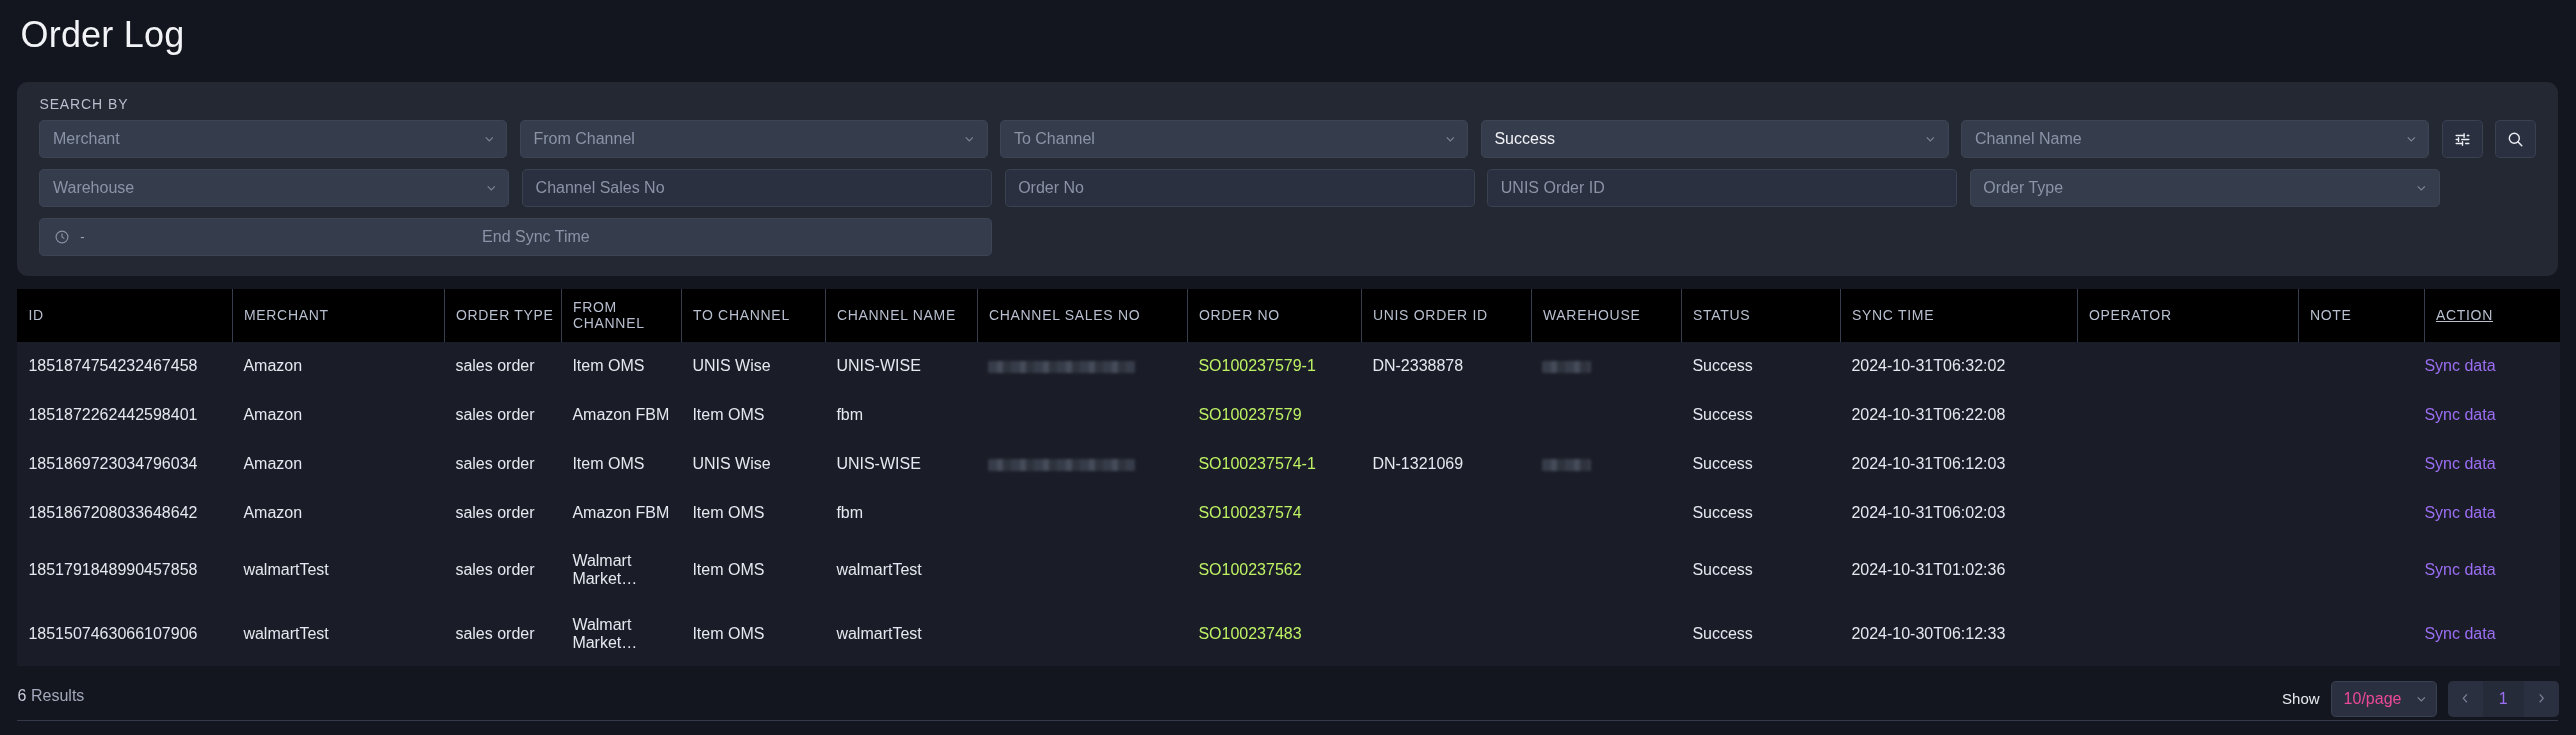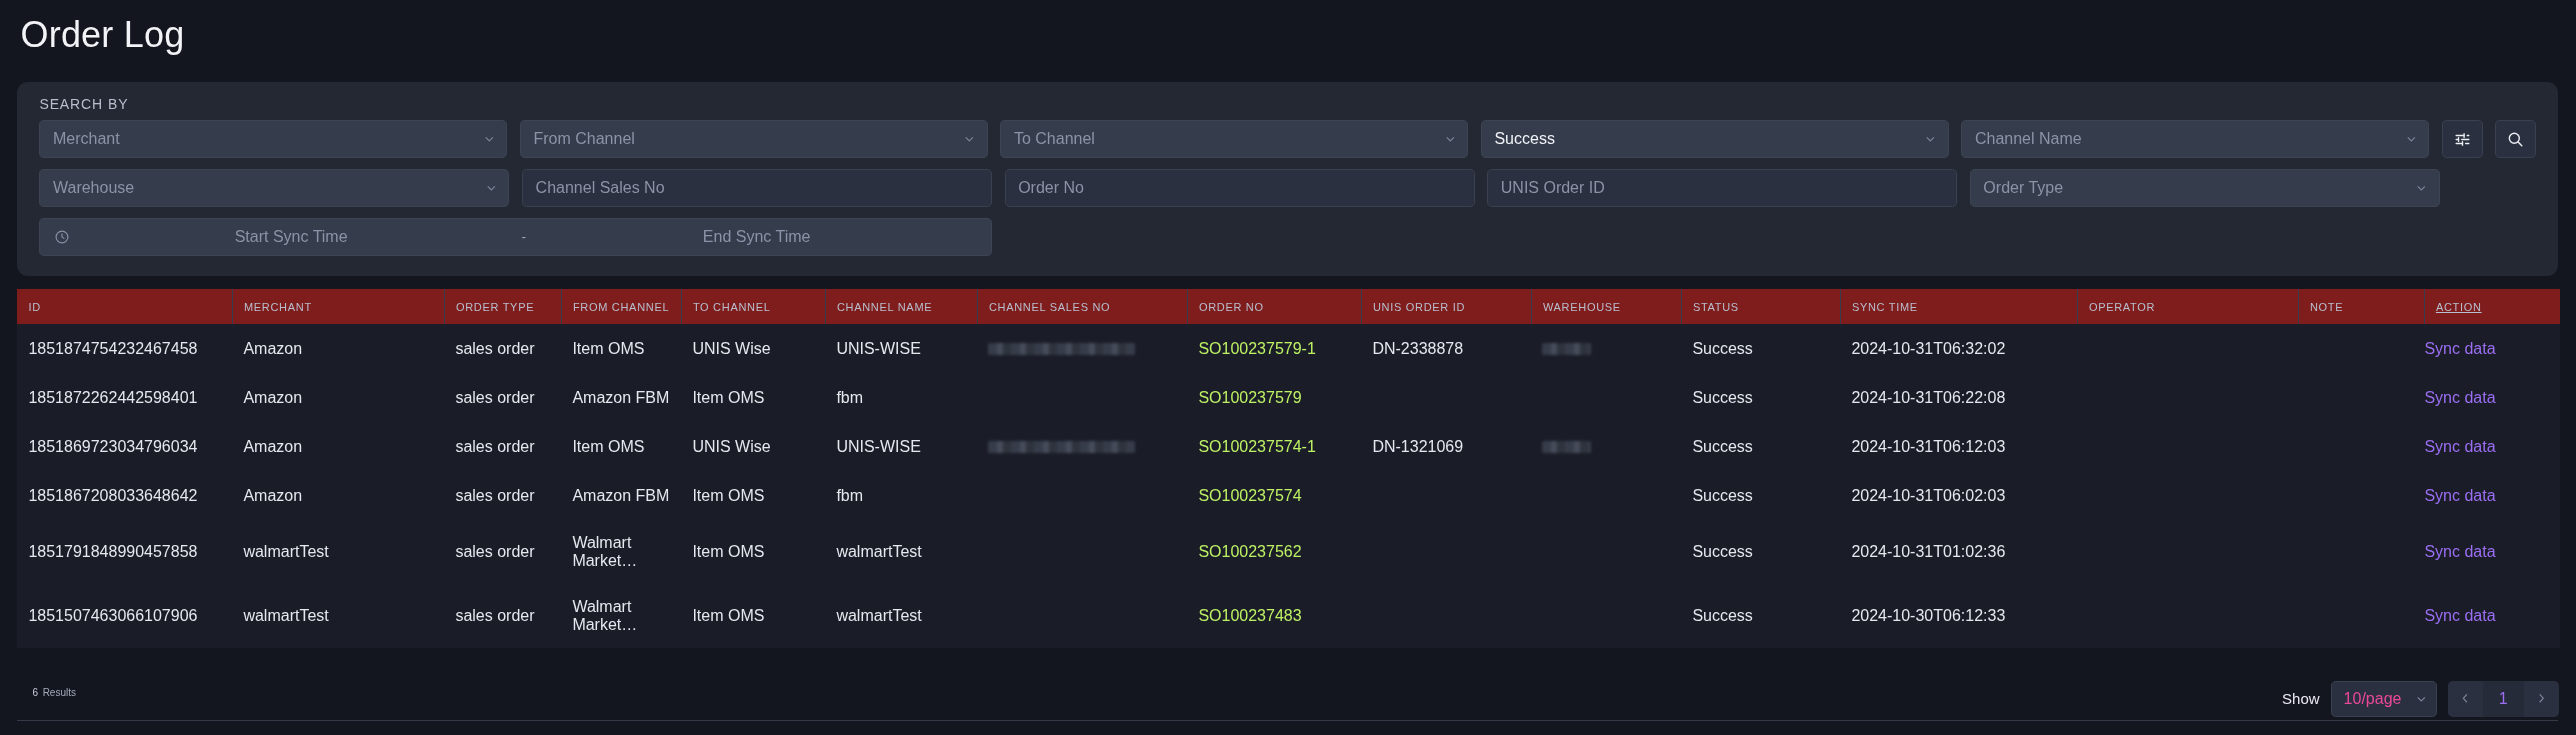--- a/index.html
+++ b/index.html
@@ -63,22 +63,22 @@
   }
   .daterange .clock { color: #8b93a7; display: flex; align-items: center; }
   .dr-start { flex: 1; text-align: center; }
   .dr-sep { width: 24px; text-align: center; color: #a9b0c2; font-size: 12.6px; }
   .dr-end { flex: 1; text-align: center; }
 
   
   .table-wrap { position: absolute; left: 17.4px; top: 289px; width: 2541px; }
   table { width: 100%; border-collapse: collapse; table-layout: fixed; }
   thead th {
-    background: #7f1d1d; color: #b8bfcf;
-    font-size: 11px; font-weight: 400; letter-spacing: 0.7px;
+    background: #000000; color: #b8bfcf;
+    font-size: 14px; font-weight: 400; letter-spacing: 0.7px;
     text-align: left; padding: 10.3px 0 10.3px 11px; height: 35px;
     border-right: 0.8px solid #363d4c;
   }
   thead th:last-child { border-right: none; text-decoration: underline; }
   tbody td {
     background: #1a1d27; color: #e6e8ef; font-size: 16px;
     padding: 14px 0 14px 11px; height: 49px; vertical-align: middle;
   }
   .link { color: #bef264; }
   .action-link { color: #9b6ef3; cursor: pointer; }
@@ -88,21 +88,21 @@
     background: repeating-linear-gradient(90deg,#3a3f4d 0 8.7px,#4a505f 8.7px 15px,#30353f 15px 23px);
     filter: blur(1.7px); opacity: .92; vertical-align: middle;
   }
   .blur.b-csn { width: 147px; }
   .blur.b-wh  { width: 49px; }
 
   
   .footer { position: absolute; left: 0; top: 679px; width: 2576px; height: 57px; }
   .results {
     position: absolute; left: 17.4px; top: 8px;
-    font-size: 10px; color: #a2a9bb; margin-left: 15px;
+    font-size: 16px; color: #a2a9bb;
   }
   .results .num { color: #c8cddb; margin-right: 4.7px; }
   .divider {
     position: absolute; left: 17.4px; top: 41px;
     width: 2541px; height: 0.8px; background: #353a48;
   }
   .pager {
     position: absolute; right: 17.4px; top: 1.6px;
     display: flex; align-items: center; gap: 11px;
   }
@@ -224,21 +224,20 @@
         </div>
 
       <div class="filter-row">
         <div class="daterange">
           <span class="clock">
             <svg width="16" height="16" viewBox="0 0 20 20" fill="none" stroke="currentColor" stroke-width="1.4">
               <circle cx="10" cy="10" r="7.4"></circle>
                 <path d="M10 5.6V10l3 2"></path>
             </svg>
           </span>
-          <span class="dr-start">Start Sync Time</span>
           <span class="dr-sep">-</span>
           <span class="dr-end">End Sync Time</span>
         </div>
       </div>
     </div>
   </div>
 
   <div class="table-wrap">
     <table>
       <colgroup>

